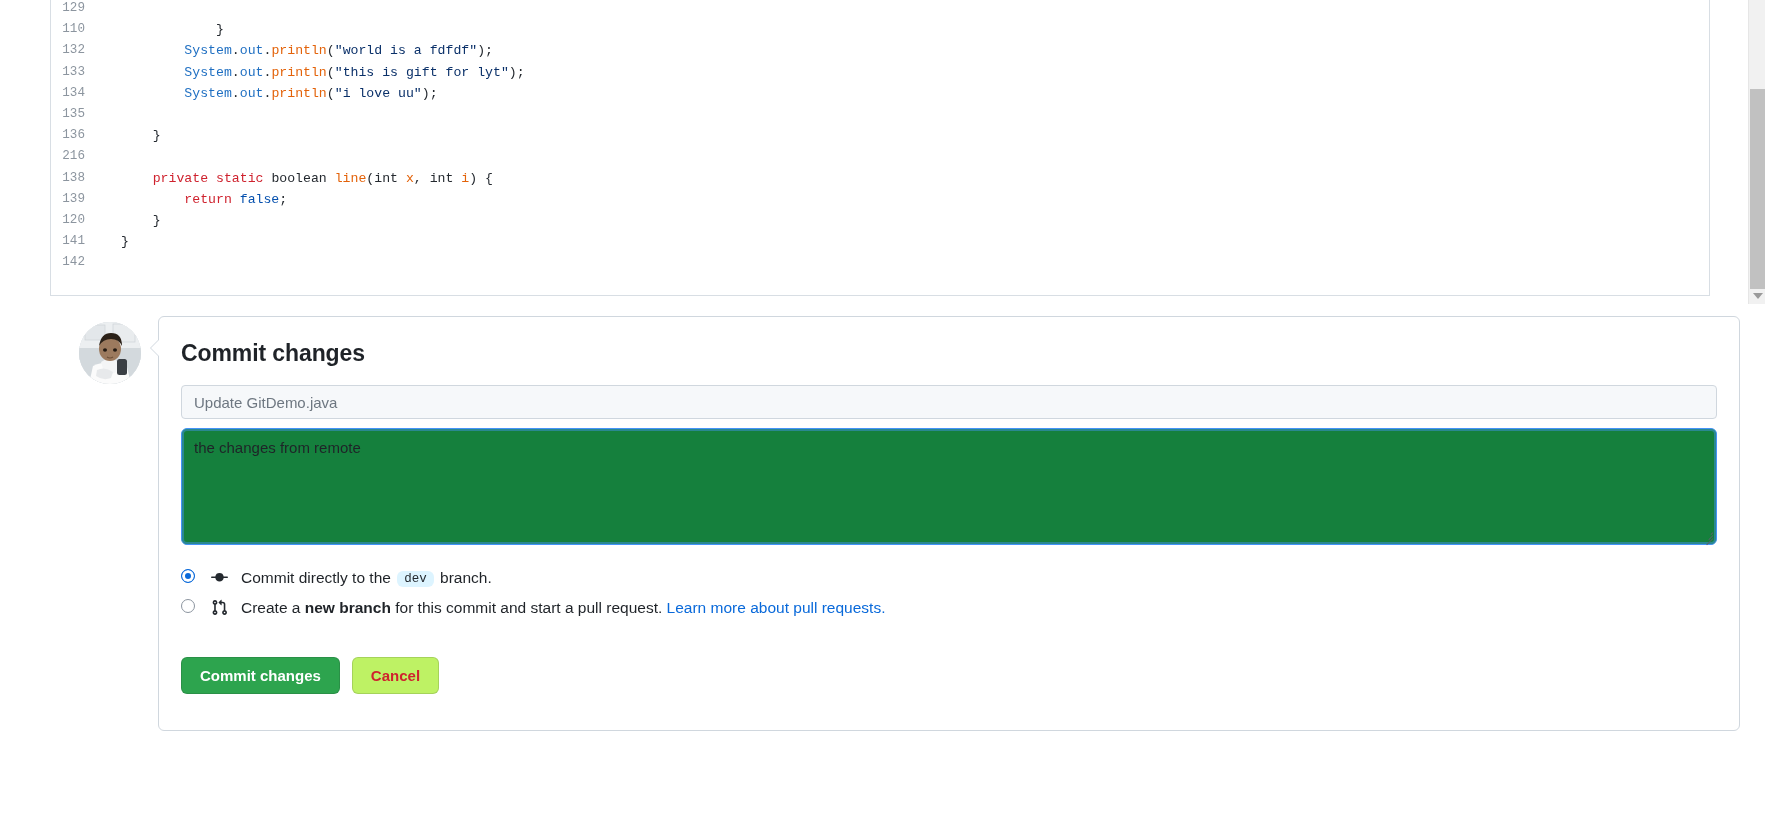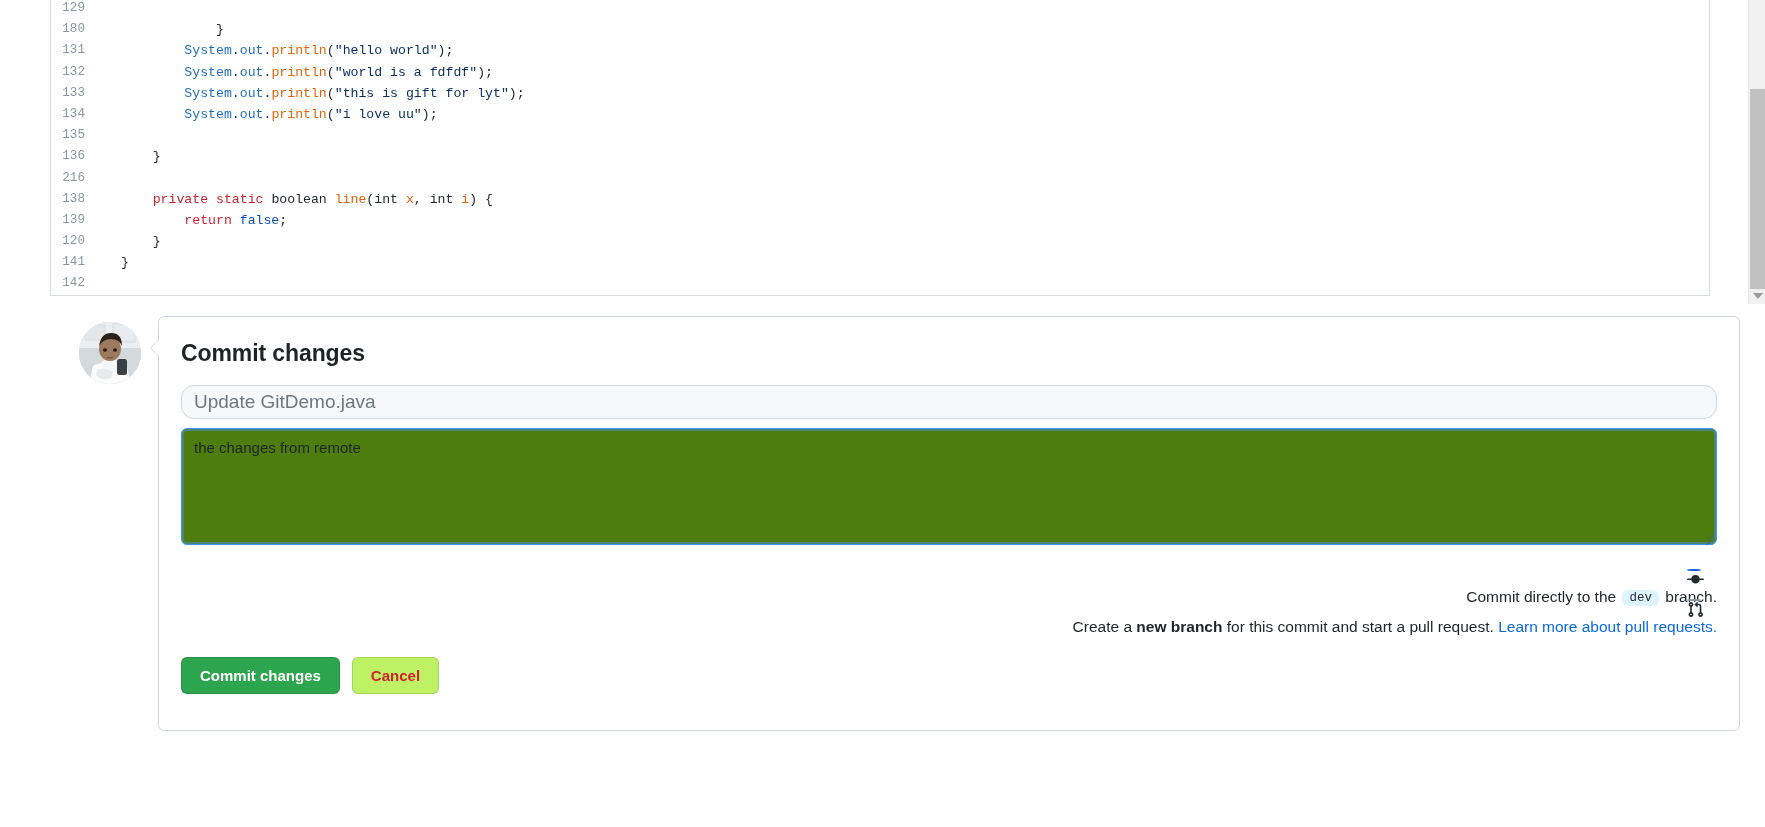--- a/index.html
+++ b/index.html
@@ -158,39 +158,39 @@
   }
 
   .field-area { padding: 18px 22px 0 22px; }
 
   .summary-input {
     display: block;
     width: 100%;
     box-sizing: border-box;
     height: 34px;
     border: 1px solid #d0d7de;
-    border-radius: 13px;
+    border-radius: 4px;
     background: #f6f8fa;
     padding: 5px 12px;
     font-family: "Liberation Sans", sans-serif;
-    font-size: 19px;
+    font-size: 15px;
     color: #6d28d9;
     outline: none;
   }
   .summary-input::placeholder { color: #6e7781; opacity: 1; }
 
   .desc-wrap { position: relative; margin-top: 9px; }
   .desc-textarea {
     display: block;
     width: 100%;
     box-sizing: border-box;
     height: 117px;
     border: 1px solid #4493f8;
     border-radius: 6px;
-    background: #4d7c0f;
+    background: #15803d;
     padding: 9px 12px;
     font-family: "Liberation Sans", sans-serif;
     font-size: 15px;
     line-height: 20px;
     color: #1f2328;
     resize: none;
     outline: 2px solid rgba(68,147,248,0.45);
     outline-offset: -3px;
   }
   .resize-grip {
@@ -208,25 +208,24 @@
     transform: rotate(-45deg);
   }
   .resize-grip i:nth-child(1) { bottom: 2px; width: 9px; }
   .resize-grip i:nth-child(2) { bottom: 5px; width: 6px; }
   .resize-grip i:nth-child(3) { bottom: 8px; width: 3px; }
 
   
   .options { padding: 24px 22px 0 22px; }
   .opt-row {
     display: flex;
-    align-items: flex-end;
+    align-items: flex-start;
     height: 30px;
     font-size: 15.5px;
     color: #1f2328;
-    flex-direction: column;
   }
   .radio {
     width: 14px; height: 14px;
     min-width: 14px;
     border-radius: 50%;
     box-sizing: border-box;
     margin-right: 16px;
     position: relative;
   }
   .radio.on {
@@ -292,22 +291,21 @@
     border: 1px solid rgba(27,31,36,0.15);
     color: #cf222e;
   }
 </style>
 </head>
 <body>
 
 <div class="code-panel">
   <div class="code-lines">
       <div class="code-row"><span class="ln">129</span><span class="lc"></span></div>
-      <div class="code-row"><span class="ln">180</span><span class="lc"><span class="tok-punc">            }</span></span></div>
-      <div class="code-row"><span class="ln">131</span><span class="lc"><span class="tok-punc">        </span><span class="tok-cls">System</span><span class="tok-punc">.</span><span class="tok-cls">out</span><span class="tok-punc">.</span><span class="tok-fn">println</span><span class="tok-punc">(</span><span class="tok-str">"hello world"</span><span class="tok-punc">);</span></span></div>
+      <div class="code-row"><span class="ln">110</span><span class="lc"><span class="tok-punc">            }</span></span></div>
       <div class="code-row"><span class="ln">132</span><span class="lc"><span class="tok-punc">        </span><span class="tok-cls">System</span><span class="tok-punc">.</span><span class="tok-cls">out</span><span class="tok-punc">.</span><span class="tok-fn">println</span><span class="tok-punc">(</span><span class="tok-str">"world is a fdfdf"</span><span class="tok-punc">);</span></span></div>
       <div class="code-row"><span class="ln">133</span><span class="lc"><span class="tok-punc">        </span><span class="tok-cls">System</span><span class="tok-punc">.</span><span class="tok-cls">out</span><span class="tok-punc">.</span><span class="tok-fn">println</span><span class="tok-punc">(</span><span class="tok-str">"this is gift for lyt"</span><span class="tok-punc">);</span></span></div>
       <div class="code-row"><span class="ln">134</span><span class="lc"><span class="tok-punc">        </span><span class="tok-cls">System</span><span class="tok-punc">.</span><span class="tok-cls">out</span><span class="tok-punc">.</span><span class="tok-fn">println</span><span class="tok-punc">(</span><span class="tok-str">"i love uu"</span><span class="tok-punc">);</span></span></div>
       <div class="code-row"><span class="ln">135</span><span class="lc"></span></div>
       <div class="code-row"><span class="ln">136</span><span class="lc"><span class="tok-punc">    }</span></span></div>
       <div class="code-row"><span class="ln">216</span><span class="lc"></span></div>
       <div class="code-row"><span class="ln">138</span><span class="lc"><span class="tok-punc">    </span><span class="tok-kw">private</span><span class="tok-punc"> </span><span class="tok-kw">static</span><span class="tok-punc"> boolean </span><span class="tok-fn">line</span><span class="tok-punc">(int </span><span class="tok-var">x</span><span class="tok-punc">, int </span><span class="tok-var">i</span><span class="tok-punc">) {</span></span></div>
       <div class="code-row"><span class="ln">139</span><span class="lc"><span class="tok-punc">        </span><span class="tok-kw">return</span><span class="tok-punc"> </span><span class="tok-lit">false</span><span class="tok-punc">;</span></span></div>
       <div class="code-row"><span class="ln">120</span><span class="lc"><span class="tok-punc">    }</span></span></div>
       <div class="code-row"><span class="ln">141</span><span class="lc"><span class="tok-punc">}</span></span></div>

